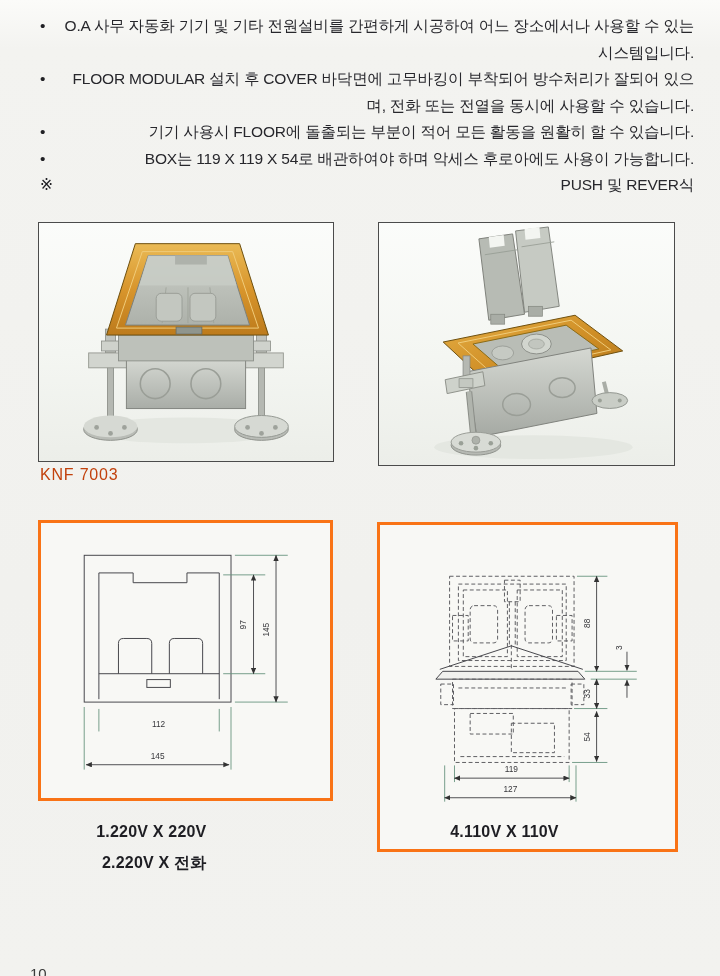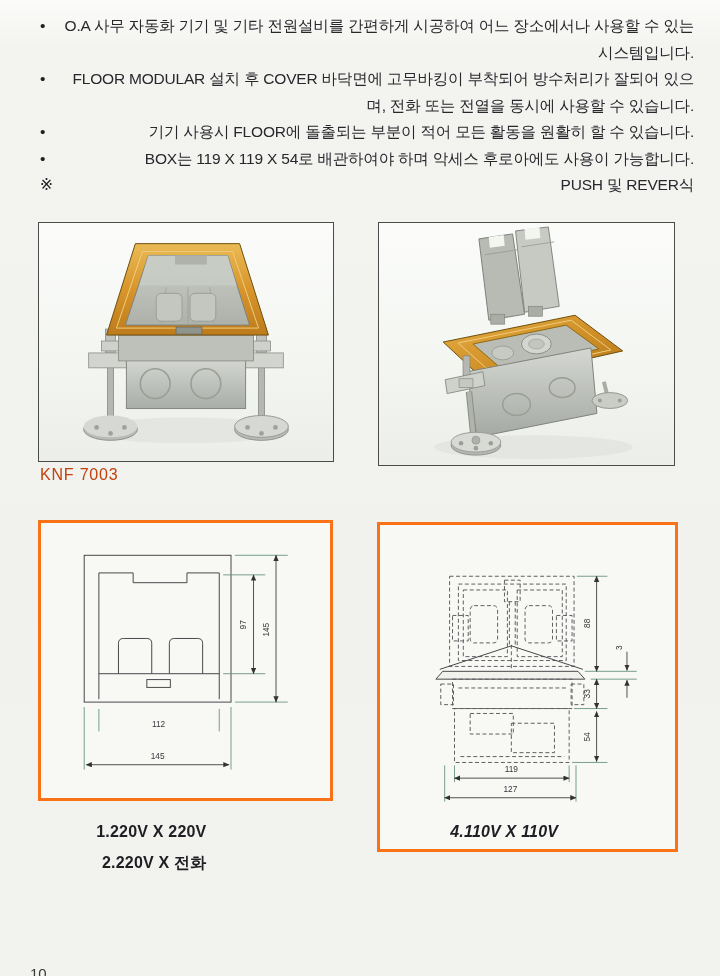--- a/index.html
+++ b/index.html
@@ -277,19 +277,19 @@
         <line class="dim" x1="66" y1="252" x2="200" y2="252" marker-start="url(#maR)" marker-end="url(#maR)"></line>
         <text class="dimt" x="133" y="246" text-anchor="middle">127</text>
       </g>
     </svg>
   </div>
 
   <ol class="options" style="left:80px;top:813px;">
     <li><span class="num">1.</span><span>220V X 220V</span></li>
     <li><span class="num">2.</span><span>220V X 전화</span></li>
   </ol>
-  <ol class="options" style="left:434px;top:813px;font-style:italic;">
+  <ol class="options" style="left:434px;top:813px;">
     <li><span class="num">4.</span><span>110V X 110V</span></li>
   </ol>
 
   <div class="page-num">10</div>
 
 </div>
 
 </body></html>

